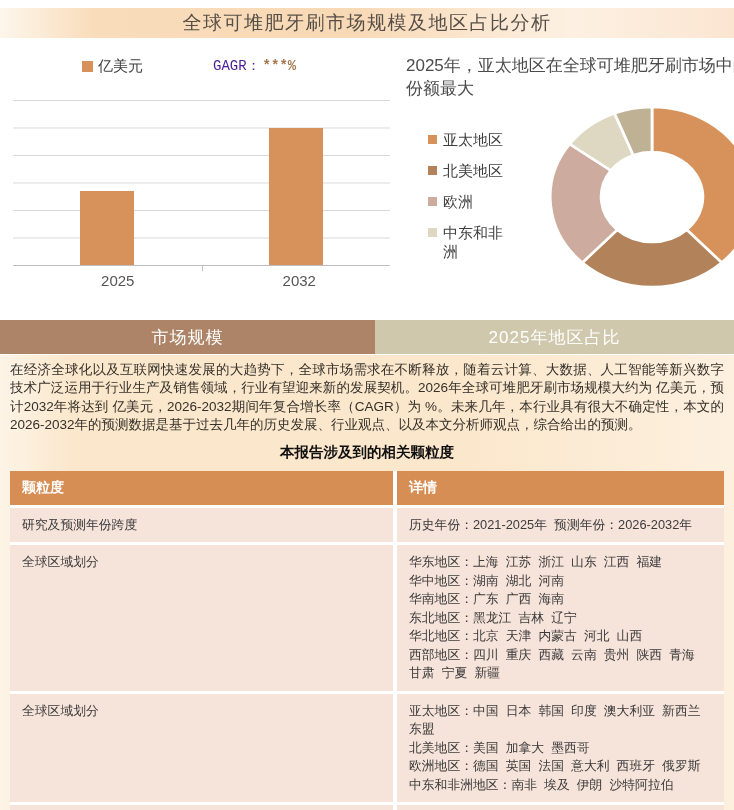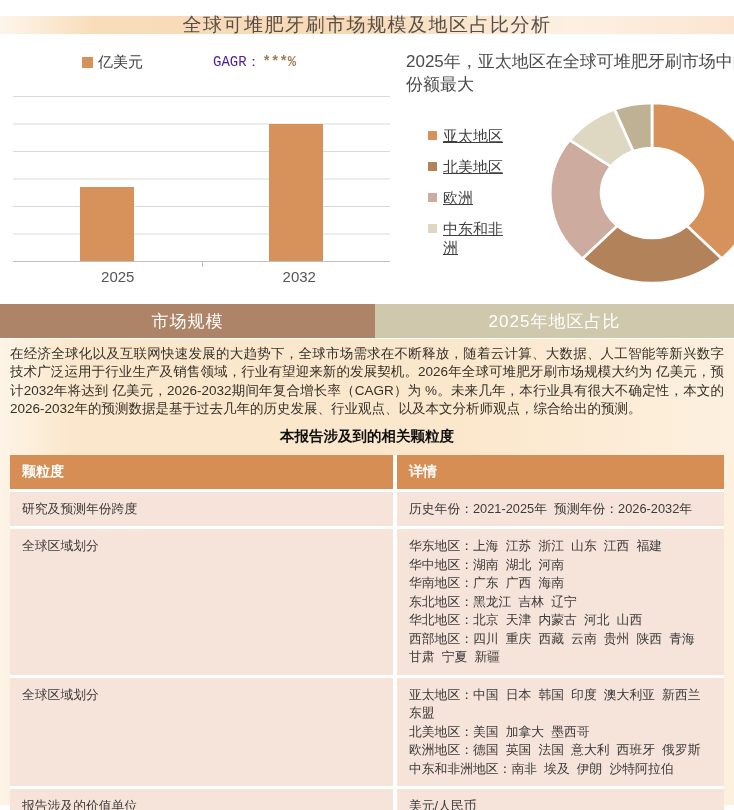--- a/index.html
+++ b/index.html
@@ -3,21 +3,21 @@
 <meta charset="utf-8">
 <style>
   html,body{margin:0;padding:0;}
   body{
     width:734px;height:810px;overflow:hidden;background:#fff;
     font-family:"Liberation Sans","DejaVu Sans",sans-serif;
     position:relative;
   }
   
   .title-band{
-    margin-top:16px;height:18px;display:flex;align-items:center;justify-content:center;
+    margin-top:8px;height:30px;display:flex;align-items:center;justify-content:center;
     background:linear-gradient(90deg,#fdf6ec 0%,#f9dcba 13%,#f8d9b6 48%,#fdf0e2 78%,#fbe5d1 100%);
   }
   .title-band span{font-size:19px;color:#564f47;letter-spacing:1.5px;}
   
   .charts{display:flex;margin-top:16px;height:252px;}
   .bar-panel{width:372px;position:relative;flex:none;padding-left:28px;}
   .legend-row{display:flex;align-items:center;height:24px;padding-left:54px;font-size:15px;color:#3f3f3f;}
   .sq{width:11px;height:11px;background:var(--accent-orange);margin-right:5px;flex:none;}
   .gagr{margin-left:70px;font-family:"Liberation Mono","DejaVu Sans Mono",monospace;font-size:14px;color:#4c1d95;}
   .gagr-stars{color:var(--star-brown);margin-left:4px;font-weight:bold;}
@@ -30,27 +30,27 @@
   .bar{position:absolute;bottom:0;width:54px;background:var(--accent-orange);}
   .bar-1{left:calc(25% - 27px);}
   .bar-2{left:calc(75% - 27px);}
   .x-labels{position:absolute;left:27px;right:10px;top:218px;display:flex;}
   .x-label{width:50%;text-align:center;font-size:15px;color:#555;}
   
   .pie-panel{flex:1;padding-left:6px;}
   .pie-title{font-size:17px;line-height:23px;color:#4b4b4b;width:352px;}
   .pie-flex{display:flex;margin-top:4px;}
   .pie-legend{width:116px;margin-left:22px;margin-top:26px;flex:none;}
-  .pl-item{display:flex;margin-bottom:12px;font-size:15px;color:#3f3f3f;line-height:19px;text-decoration:underline;}
+  .pl-item{display:flex;margin-bottom:12px;font-size:15px;color:#3f3f3f;line-height:19px;}
   .pl-sq{width:9px;height:9px;margin:5px 6px 0 0;flex:none;}
   .pl-label{max-width:62px;}
   .donut-wrap{width:216px;height:186px;display:flex;justify-content:center;}
   .donut-wrap svg{transform:scaleX(1.13);transform-origin:50% 50%;}
   
-  .tab-bar{display:flex;margin-top:2px;height:34px;}
+  .tab-bar{display:flex;margin-top:14px;height:34px;}
   .tab{display:flex;align-items:center;justify-content:center;color:#fff;font-size:17px;letter-spacing:1px;cursor:pointer;}
   .tab-left{width:375px;background:var(--tab-brown);flex:none;}
   .tab-right{flex:1;background:var(--tab-khaki);}
   
   .content{
     margin-top:1px;height:466px;box-sizing:border-box;padding:6px 10px 16px;
     background:linear-gradient(90deg,#fdf4e7 0%,#fbe7cb 10%,#fbe7cb 62%,#fdf0df 100%);
   }
   .para{font-size:13.5px;line-height:18.4px;color:#34302a;text-align:justify;}
   .table-title{text-align:center;font-weight:bold;font-size:14.5px;color:#101010;margin:8px 0 9px;}

